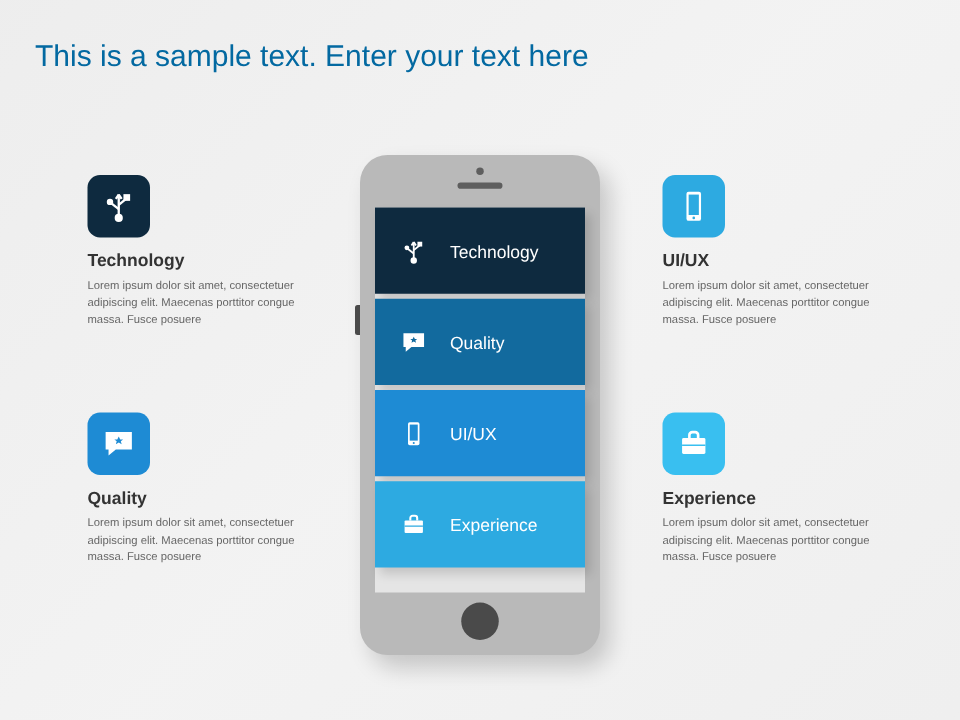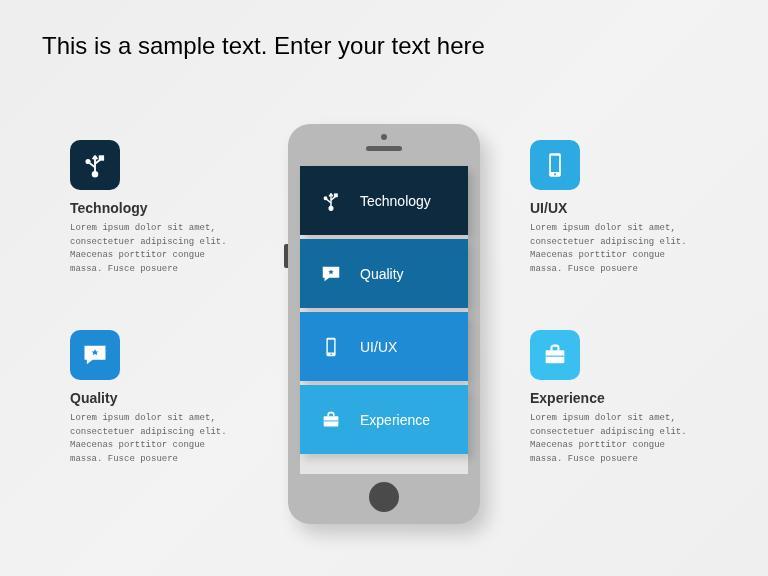--- a/index.html
+++ b/index.html
@@ -1,30 +1,30 @@
 <!DOCTYPE html>
 <html><head>
 <meta charset="utf-8">
 <style>
 * { margin:0; padding:0; box-sizing:border-box; }
 body { width:768px; height:576px; font-family:"Helvetica Neue",Arial,sans-serif; background:#f4f4f4; position:relative; overflow:hidden; }
 .bg-overlay { position:absolute; inset:0; background:linear-gradient(135deg,rgba(200,200,200,0.15) 0%,rgba(240,240,240,0.3) 50%,rgba(210,210,210,0.15) 100%); }
-.heading { position:absolute; top:32px; left:42px; font-size:24px; color:#000000; font-weight:400; }
+.heading { position:absolute; top:32px; left:28px; font-size:24px; color:#0369a1; font-weight:400; }
 .feature-block { position:absolute; width:170px; }
 .feature-block.tl { top:140px; left:70px; }
 .feature-block.bl { top:330px; left:70px; }
 .feature-block.tr { top:140px; left:530px; }
 .feature-block.br { top:330px; left:530px; }
 .icon-square { width:50px; height:50px; border-radius:10px; display:flex; align-items:center; justify-content:center; margin-bottom:10px; }
 .icon-square.dark { background:#0e2a3f; }
 .icon-square.blue1 { background:#1e8bd4; }
 .icon-square.blue2 { background:#2daae1; }
 .icon-square.blue3 { background:#39bff0; }
 .feature-title { font-size:14px; font-weight:700; color:#333; margin-bottom:6px; }
-.feature-desc { font-size:9px; line-height:1.5; color:#666;font-family:Liberation Mono, monospace; }
+.feature-desc { font-size:9px; line-height:1.5; color:#666; }
 .phone { position:absolute; left:288px; top:124px; width:192px; height:400px; background:#b9b9b9; border-radius:22px; box-shadow:8px 10px 18px rgba(0,0,0,0.18); }
 .phone .speaker { position:absolute; top:22px; left:50%; transform:translateX(-50%); width:36px; height:5px; background:#5e5e5e; border-radius:3px; }
 .phone .camera { position:absolute; top:10px; left:50%; transform:translateX(-50%); width:6px; height:6px; background:#5e5e5e; border-radius:50%; }
 .phone .screen { position:absolute; top:42px; left:12px; right:12px; bottom:50px; background:#e5e5e5; }
 .phone .home { position:absolute; bottom:12px; left:50%; transform:translateX(-50%); width:30px; height:30px; background:#4a4a4a; border-radius:50%; }
 .phone .side-btn { position:absolute; left:-4px; top:120px; width:4px; height:24px; background:#4a4a4a; border-radius:2px 0 0 2px; }
 .menu-item { height:69px; margin-bottom:4px; display:flex; align-items:center; padding-left:14px; color:#fff; font-size:14px; box-shadow:4px 5px 8px rgba(0,0,0,0.15); }
 .menu-item:last-child { margin-bottom:0; }
 .menu-item.mi-dark { background:#0e2a3f; }
 .menu-item.mi-b1 { background:#126a9e; }

